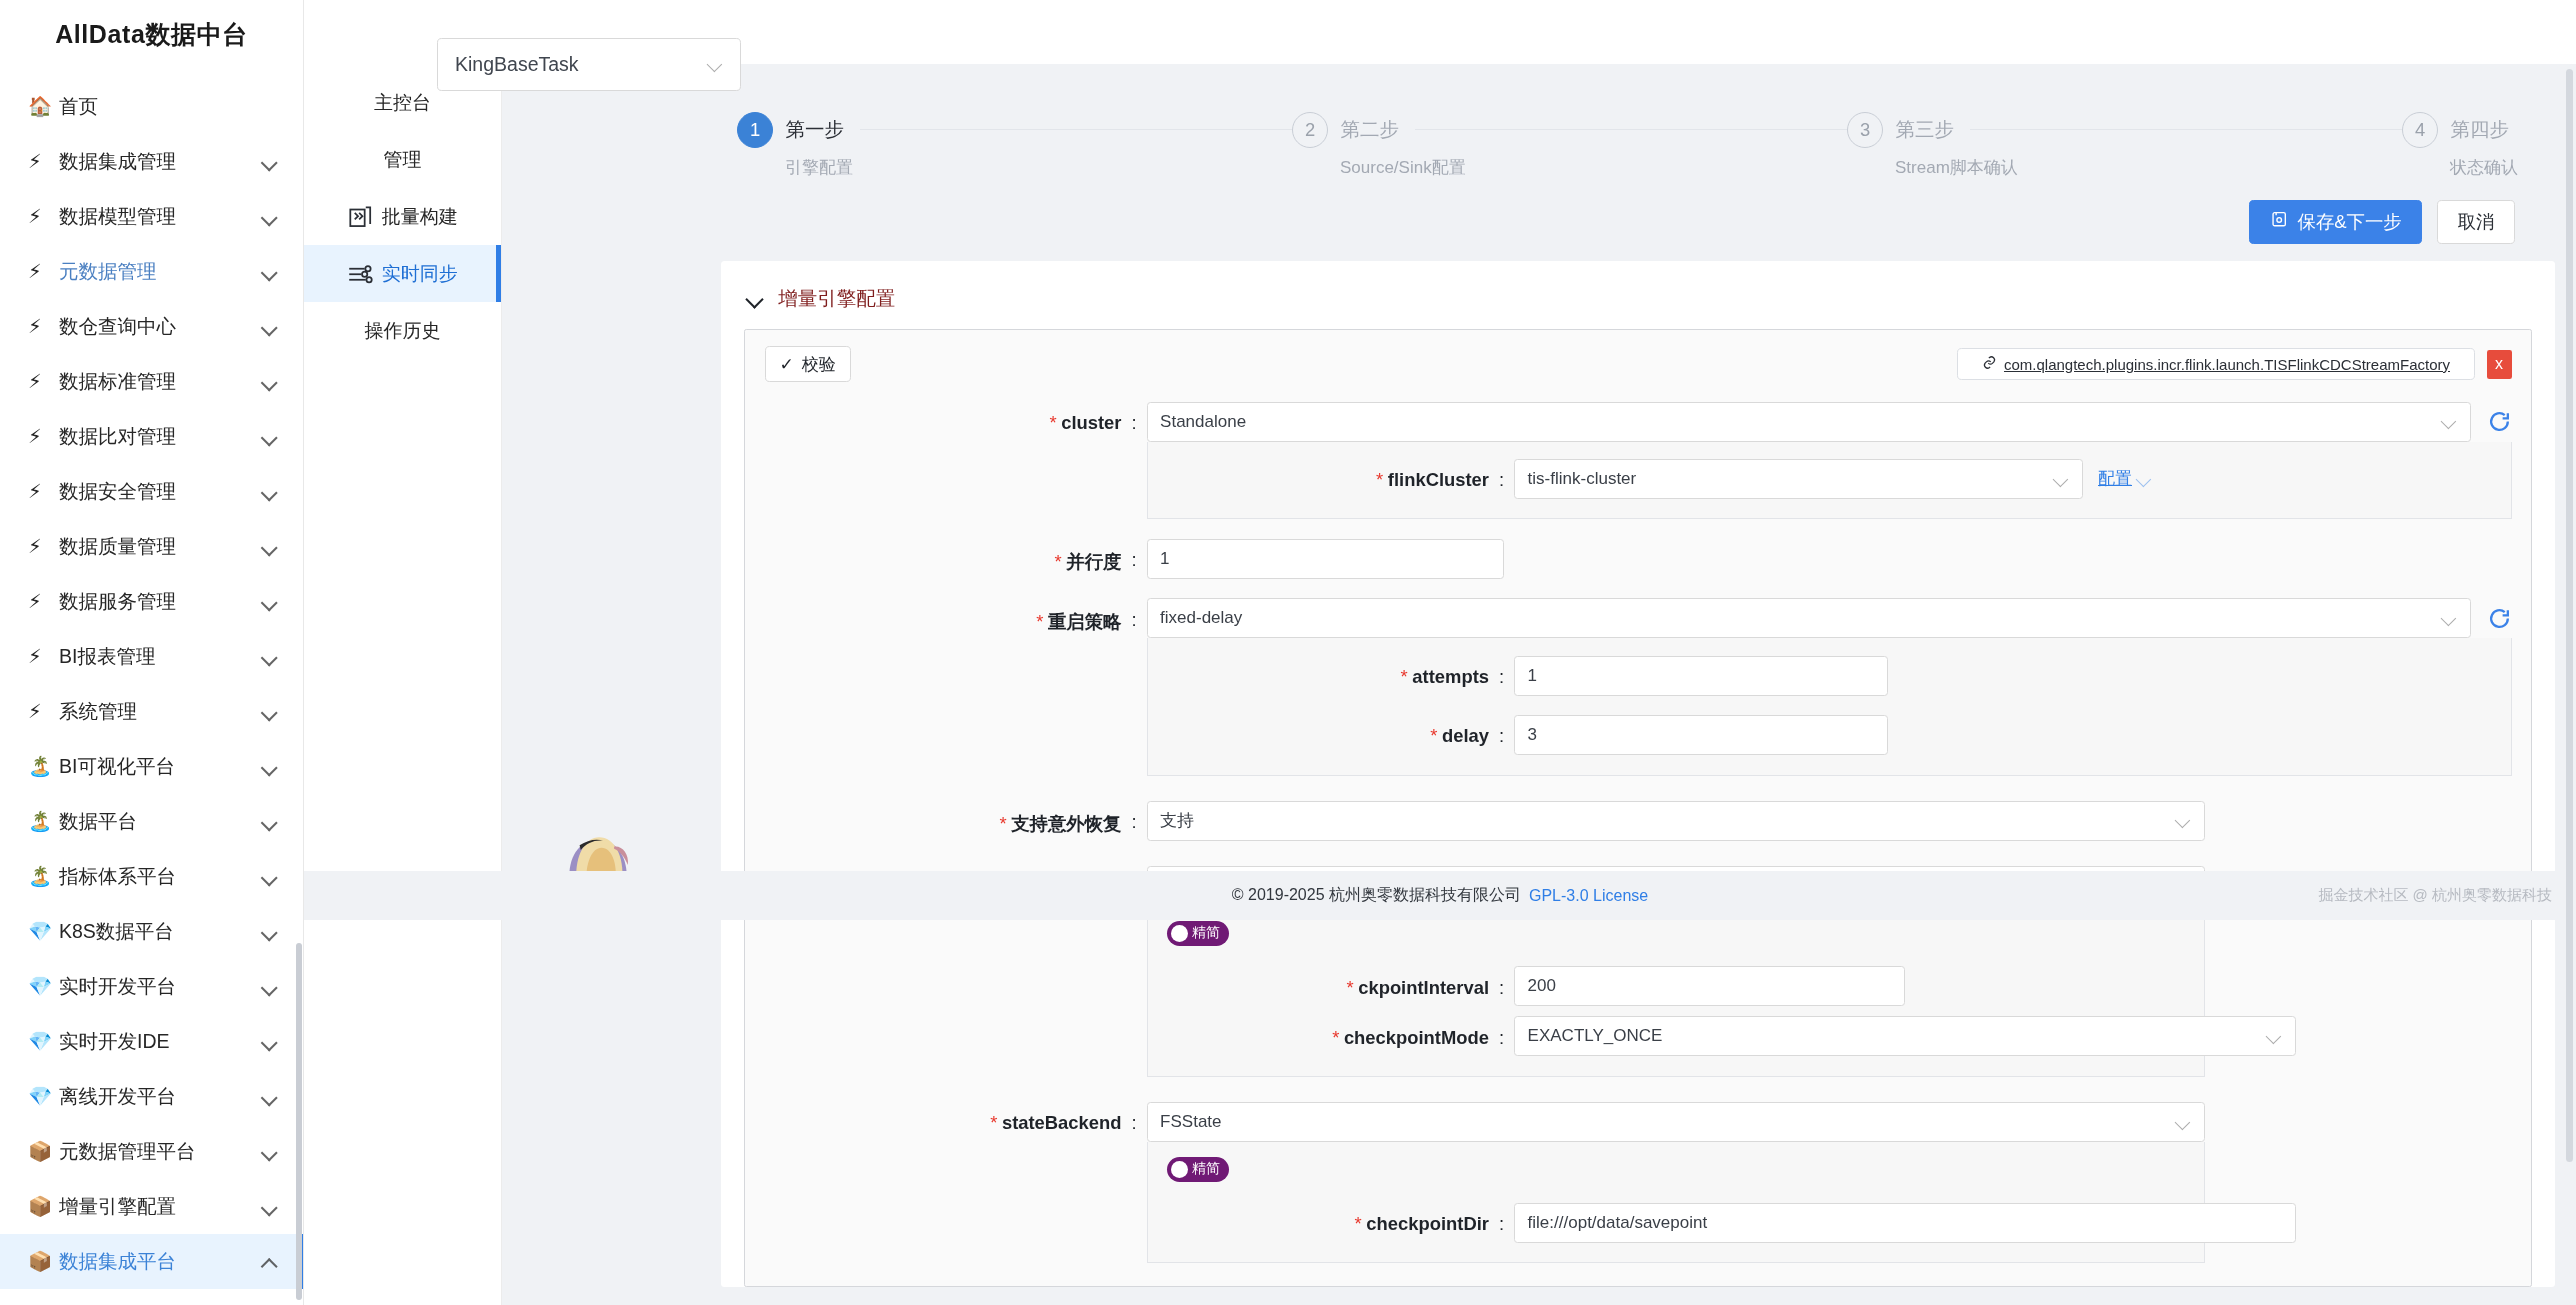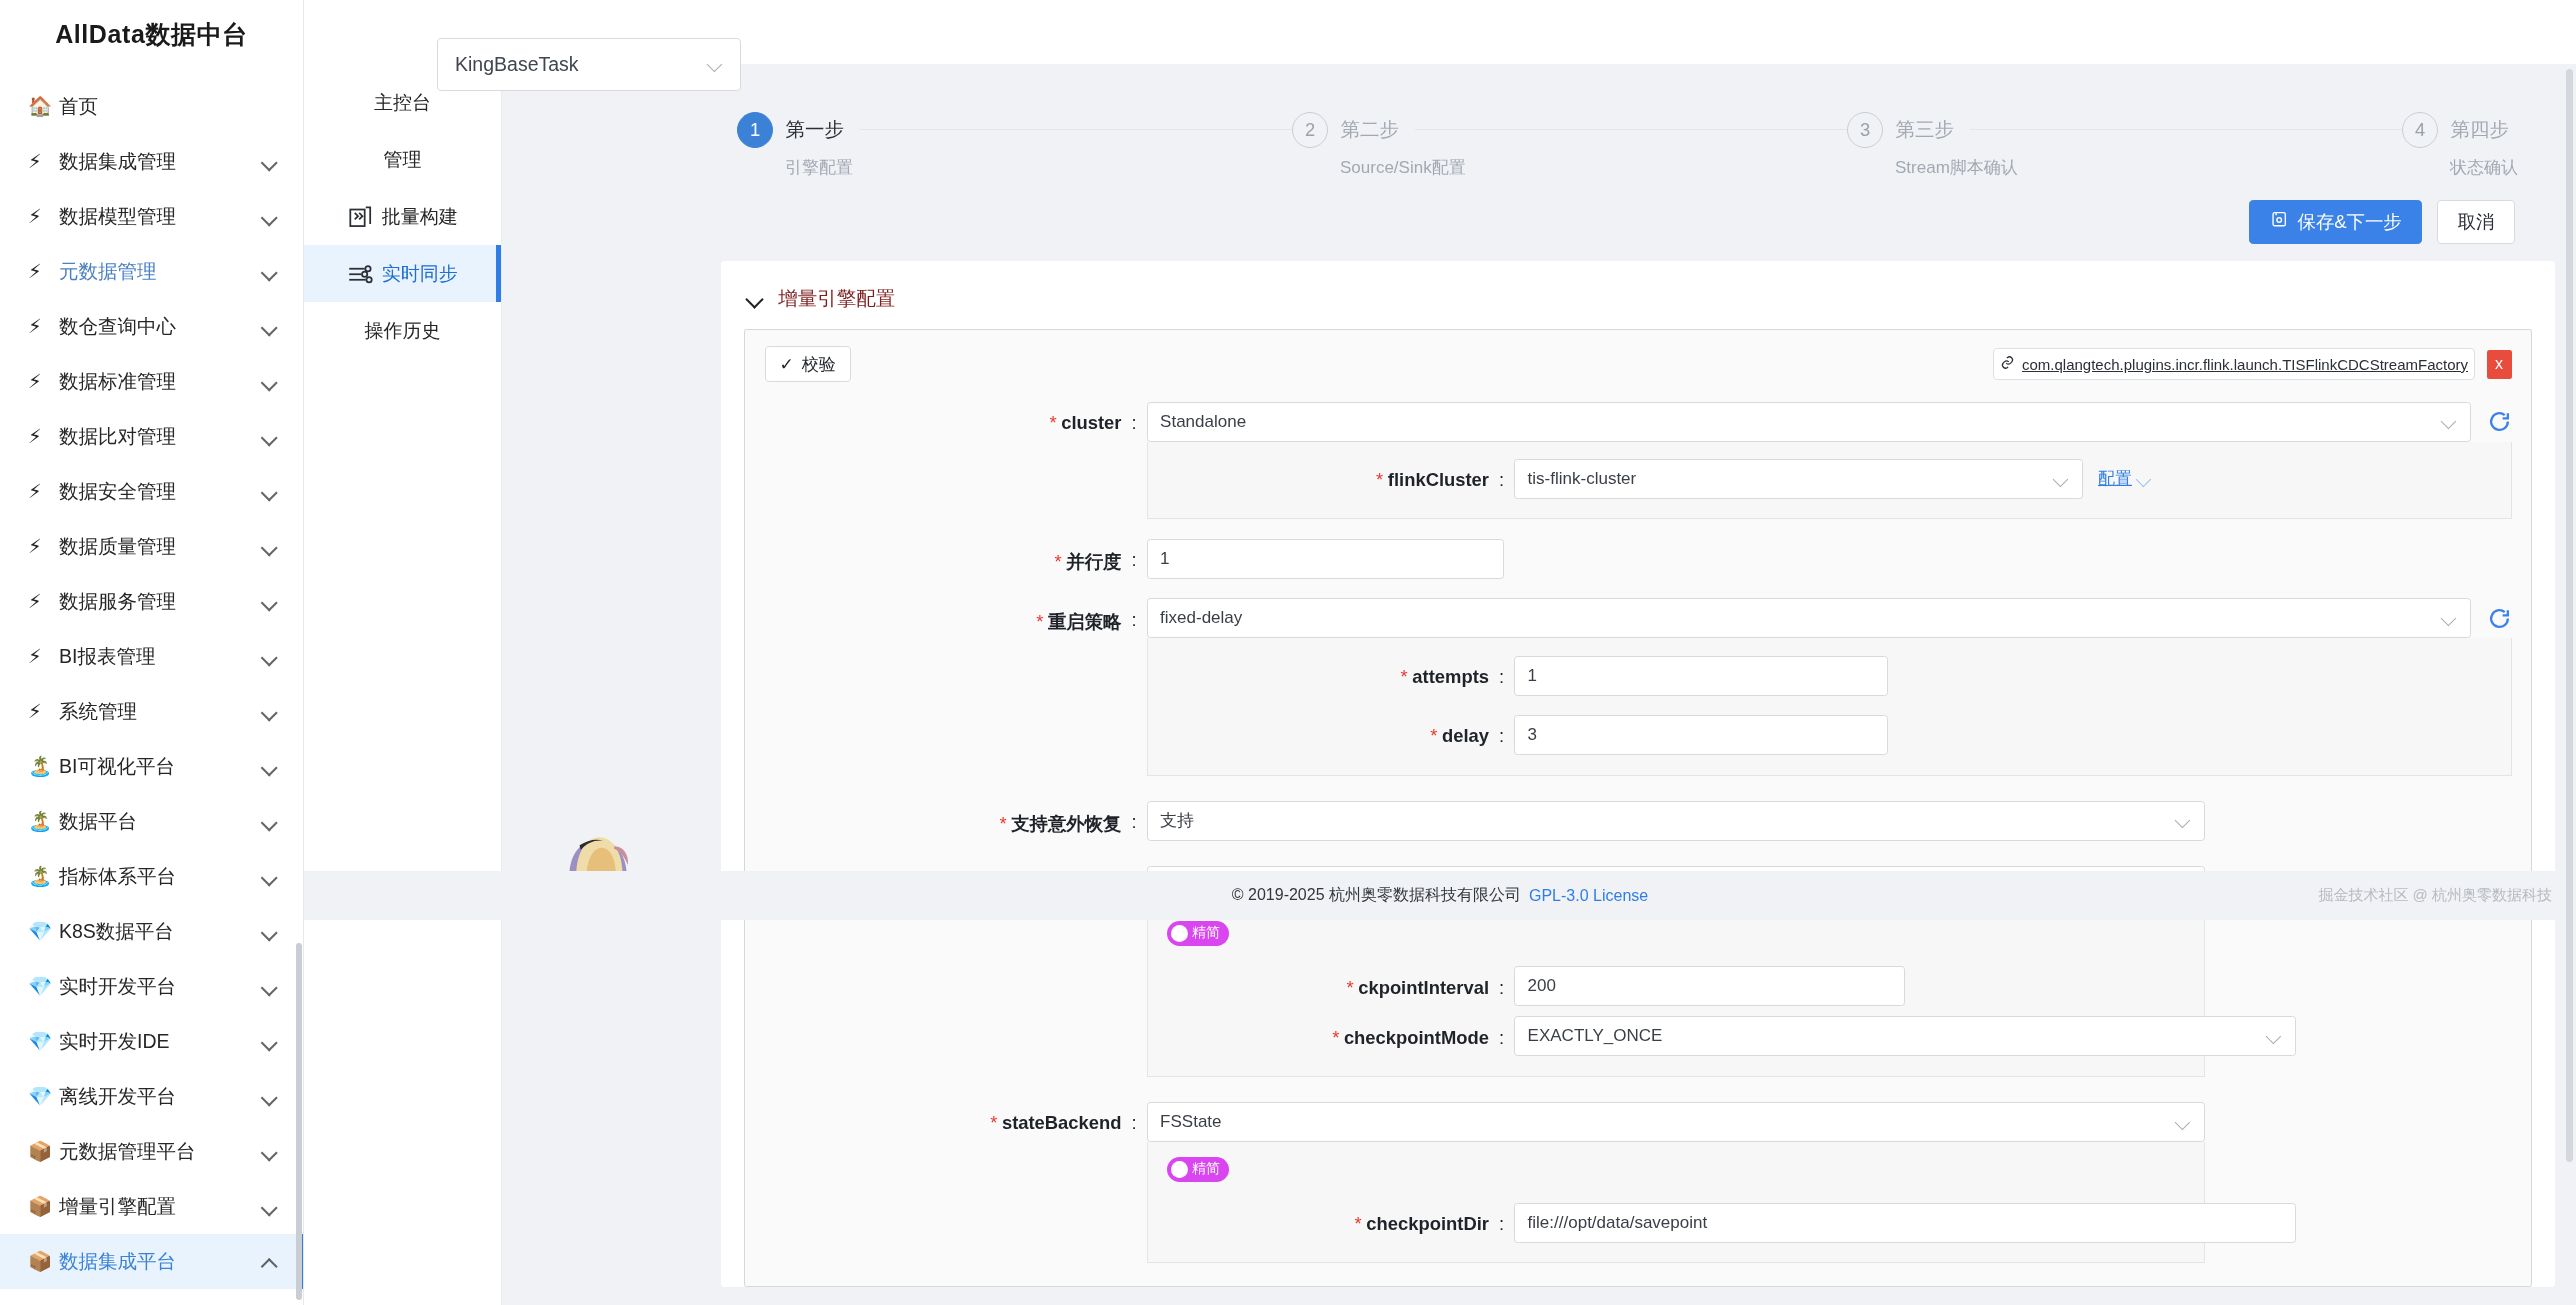--- a/index.html
+++ b/index.html
@@ -152,21 +152,21 @@
   .validate-btn {
     border: 0.6px solid #d9d9d9; background: #fff; border-radius: 4.6px;
     height: 36px; display: inline-flex; align-items: center; gap: 8px;
     padding: 0 14px; font-size: 17px; color: #1f2329; cursor: pointer;
   }
   .check-glyph { font-size: 17px; color: #1f2329; }
   .head-right { margin-left: auto; display: flex; align-items: center; gap: 11.5px; }
   .plugin-chip {
     border: 0.6px solid #dcdfe4; background: #fff; border-radius: 4.6px;
     height: 32px; display: inline-flex; align-items: center; gap: 7px;
-    padding: 0 6px; font-size: 15px; color: #2b2f36;
+    padding: 0 24px; font-size: 15px; color: #2b2f36;
   }
   .plugin-chip .txt { text-decoration: underline; }
   .close-x {
     width: 25px; height: 29px; background: #e74c3c; color: #fff;
     display: flex; align-items: center; justify-content: center;
     font-size: 16px; border-radius: 2.3px; cursor: pointer;
   }
 
   
   .row { display: flex; align-items: flex-start; margin-top: 19.5px; }
@@ -193,21 +193,21 @@
   .nested {
     border: 0.6px solid #e2e4e8; border-top: none; background: #f7f7f7;
     padding: 15px 19.5px 19.5px 19.5px;
   }
   .nested .row { margin-top: 15px; }
   .nested .row:first-child { margin-top: 2.3px; }
   .nested .row-label { width: 322px; flex: 0 0 322px; }
 
   .toggle-pill {
     display: inline-flex; align-items: center; gap: 4.6px;
-    background: #d946ef; border-radius: 17px; height: 25px; padding: 0 9.2px 0 3.5px;
+    background: #701a75; border-radius: 17px; height: 25px; padding: 0 9.2px 0 3.5px;
     color: #fff; font-size: 14px; cursor: pointer; margin-bottom: 5.8px;
   }
   .toggle-knob { width: 17px; height: 17px; border-radius: 50%; background: #fff; }
 
   .config-link { color: #2f7ee6; font-size: 17px; margin-left: 15px; display: inline-flex;
                  align-items: center; gap: 4.6px; cursor: pointer; text-decoration: underline; }
   .config-link .caret::before { border-color: #2f7ee6; }
 
   
   .mascot {

